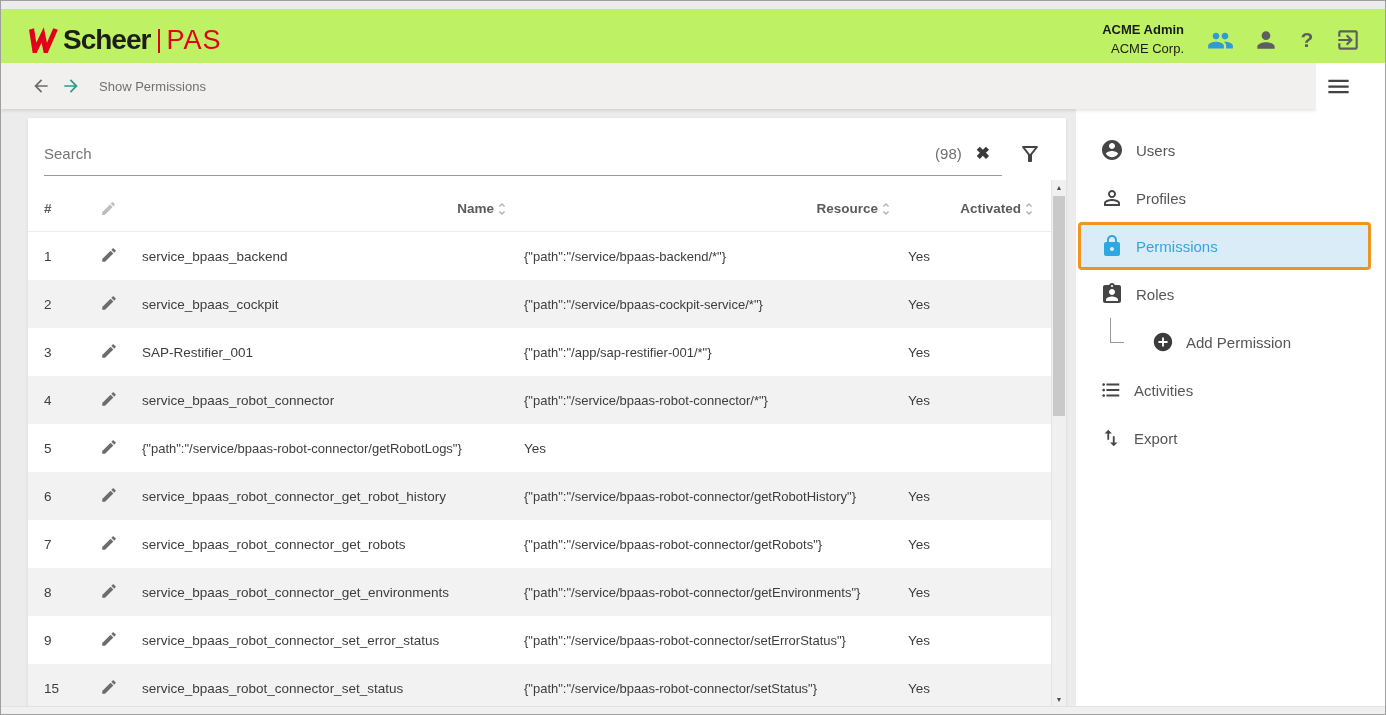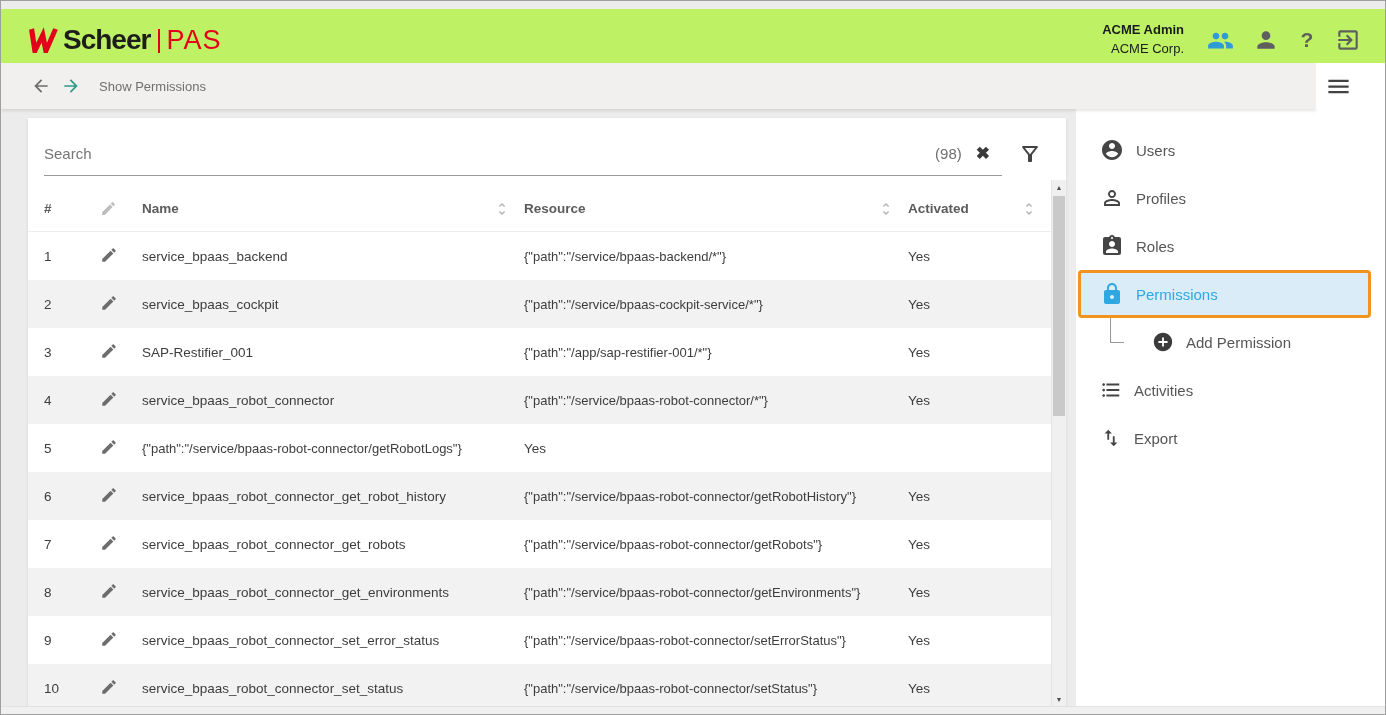--- a/index.html
+++ b/index.html
@@ -43,21 +43,21 @@
   .card{position:absolute;left:27px;top:117px;width:1038px;bottom:0;background:#ffffff;z-index:1;box-shadow:0 1px 3px rgba(0,0,0,0.10);}
   .search-row{display:flex;align-items:center;height:62px;padding:10px 24px 0 16px;box-sizing:border-box;}
   .search-line{flex:1;display:flex;align-items:center;border-bottom:1px solid #9a9a9a;height:42px;padding-right:12px;}
   .search-input{flex:1;border:none;outline:none;background:transparent;font-family:inherit;font-size:15px;color:#555;padding:0;}
   .search-input::placeholder{color:#757575;}
   .search-count{font-size:15px;color:#6f6f6f;margin:0 14px 0 10px;}
   .clear-x{font-size:17px;color:#3a3a3a;cursor:pointer;font-weight:bold;line-height:1;}
   .filter{margin-left:16px;color:#424242;cursor:pointer;}
 
   .thead{display:grid;grid-template-columns:56px 42px 382px 384px 1fr;align-items:center;height:46px;margin:6px 15px 0 0;padding-left:16px;font-size:13.5px;font-weight:bold;color:#5b5b5b;border-bottom:1px solid #ececec;box-sizing:border-box;}
-  .th{display:flex;align-items:center;justify-content:space-between;padding-right:14px;cursor:pointer;}
+  .th{display:flex;align-items:center;justify-content:flex-end;padding-right:14px;cursor:pointer;}
   .sort{color:#b3b3b3;}
   .th-edit{color:#bdbdbd;}
   .trow{display:grid;grid-template-columns:56px 42px 382px 384px 1fr;align-items:center;height:48px;margin-right:15px;padding-left:16px;font-size:13.5px;color:#3d3d3d;box-sizing:border-box;}
   .trow:nth-child(even){background:#f2f2f2;}
   .c-res{font-size:13px;}
   .pencil{color:#6d6d6d;cursor:pointer;display:inline-flex;}
 
   
   .vscroll{position:absolute;top:62px;right:0;bottom:8px;width:15px;background:#f0f0f0;border-left:1px solid #e4e4e4;box-sizing:border-box;}
   .vs-btn{position:absolute;left:0;width:100%;height:14px;display:flex;align-items:center;justify-content:center;font-size:7px;color:#4e4e4e;cursor:pointer;}
@@ -137,35 +137,35 @@
       <span>Users</span>
     </div>
     <div class="side-item">
       <span class="sic">
         <svg width="24" height="24" viewBox="0 0 24 24">
             <path fill="currentColor" d="M12 5.9c1.16 0 2.1.94 2.1 2.1s-.94 2.1-2.1 2.1S9.9 9.16 9.9 8s.94-2.1 2.1-2.1m0 9c2.97 0 6.1 1.46 6.1 2.1v1.1H5.9V17c0-.64 3.13-2.1 6.1-2.1M12 4C9.79 4 8 5.79 8 8s1.79 4 4 4 4-1.79 4-4-1.79-4-4-4zm0 9c-2.67 0-8 1.34-8 4v3h16v-3c0-2.66-5.33-4-8-4z"></path>
           </svg>
       </span>
       <span>Profiles</span>
     </div>
+    <div class="side-item active">
+      <span class="sic">
+        <svg width="24" height="24" viewBox="0 0 24 24">
+            <path fill="currentColor" d="M18 8h-1V6c0-2.76-2.24-5-5-5S7 3.24 7 6v2H6c-1.1 0-2 .9-2 2v10c0 1.1.9 2 2 2h12c1.1 0 2-.9 2-2V10c0-1.1-.9-2-2-2zm-6 9c-1.1 0-2-.9-2-2s.9-2 2-2 2 .9 2 2-.9 2-2 2zm3.1-9H8.9V6c0-1.71 1.39-3.1 3.1-3.1 1.71 0 3.1 1.39 3.1 3.1v2z"></path>
+          </svg>
+      </span>
+      <span>Permissions</span>
+    </div>
     <div class="side-item">
       <span class="sic">
         <svg width="24" height="24" viewBox="0 0 24 24">
             <path fill="currentColor" d="M19 3h-4.18C14.4 1.84 13.3 1 12 1c-1.3 0-2.4.84-2.82 2H5c-1.1 0-2 .9-2 2v14c0 1.1.9 2 2 2h14c1.1 0 2-.9 2-2V5c0-1.1-.9-2-2-2zm-7 0c.55 0 1 .45 1 1s-.45 1-1 1-1-.45-1-1 .45-1 1-1zm0 4c1.66 0 3 1.34 3 3s-1.34 3-3 3-3-1.34-3-3 1.34-3 3-3zm6 12H6v-1.4c0-2 4-3.1 6-3.1s6 1.1 6 3.1V19z"></path>
           </svg>
       </span>
       <span>Roles</span>
-    </div>
-    <div class="side-item active">
-      <span class="sic">
-        <svg width="24" height="24" viewBox="0 0 24 24">
-            <path fill="currentColor" d="M18 8h-1V6c0-2.76-2.24-5-5-5S7 3.24 7 6v2H6c-1.1 0-2 .9-2 2v10c0 1.1.9 2 2 2h12c1.1 0 2-.9 2-2V10c0-1.1-.9-2-2-2zm-6 9c-1.1 0-2-.9-2-2s.9-2 2-2 2 .9 2 2-.9 2-2 2zm3.1-9H8.9V6c0-1.71 1.39-3.1 3.1-3.1 1.71 0 3.1 1.39 3.1 3.1v2z"></path>
-          </svg>
-      </span>
-      <span>Permissions</span>
     </div>
     <div class="side-item child">
       <span class="tree"></span>
       <span class="sic">
         <svg width="22" height="22" viewBox="0 0 24 24">
             <path fill="#3c3c3c" d="M12 2C6.48 2 2 6.48 2 12s4.48 10 10 10 10-4.48 10-10S17.52 2 12 2zm5 11h-4v4h-2v-4H7v-2h4V7h2v4h4v2z"></path>
           </svg>
       </span>
       <span>Add Permission</span>
     </div>
@@ -338,21 +338,21 @@
               <svg width="18" height="18" viewBox="0 0 24 24">
                 <path fill="currentColor" d="M3 17.25V21h3.75L17.81 9.94l-3.75-3.75L3 17.25zM20.71 7.04c.39-.39.39-1.02 0-1.41l-2.34-2.34c-.39-.39-1.02-.39-1.41 0l-1.83 1.83 3.75 3.75 1.83-1.83z"></path>
               </svg>
             </span></div>
         <div class="c-name">service_bpaas_robot_connector_set_error_status</div>
         <div class="c-res">{"path":"/service/bpaas-robot-connector/setErrorStatus"}</div>
         <div class="c-act">Yes</div>
       </div>
 
       <div class="trow">
-        <div>10</div>
+        <div>15</div>
         <div><span class="pencil">
               <svg width="18" height="18" viewBox="0 0 24 24">
                 <path fill="currentColor" d="M3 17.25V21h3.75L17.81 9.94l-3.75-3.75L3 17.25zM20.71 7.04c.39-.39.39-1.02 0-1.41l-2.34-2.34c-.39-.39-1.02-.39-1.41 0l-1.83 1.83 3.75 3.75 1.83-1.83z"></path>
               </svg>
             </span></div>
         <div class="c-name">service_bpaas_robot_connector_set_status</div>
         <div class="c-res">{"path":"/service/bpaas-robot-connector/setStatus"}</div>
         <div class="c-act">Yes</div>
       </div>
 

